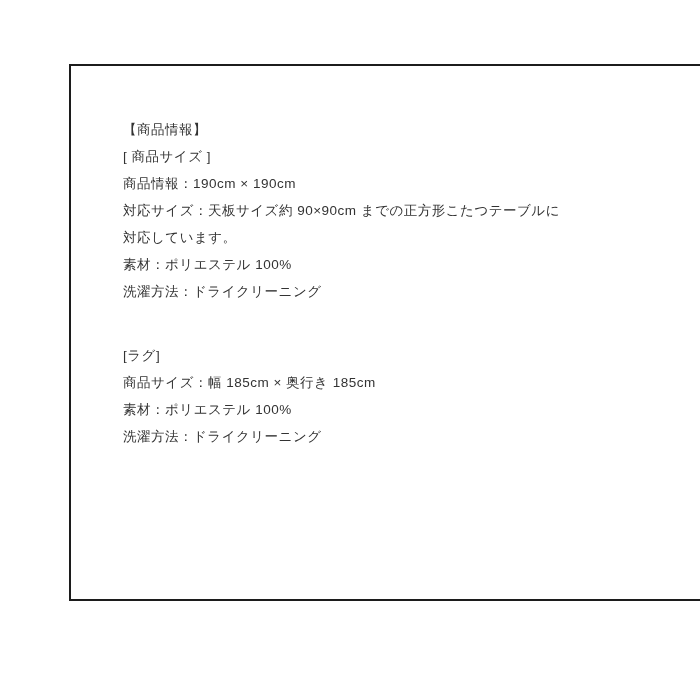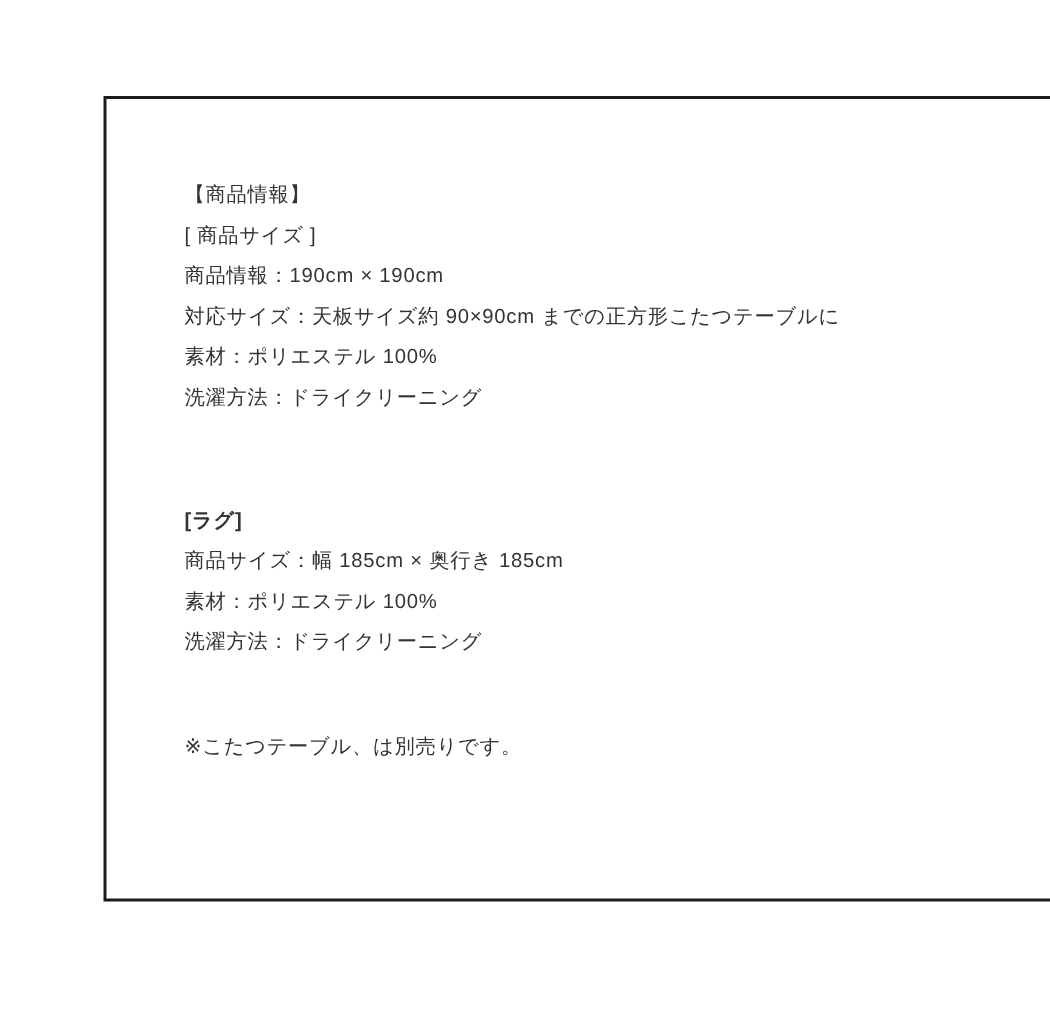--- a/index.html
+++ b/index.html
@@ -32,44 +32,43 @@
     right: 16px;
     color: #333333;
     font-size: 13.5px;
     line-height: 27px;
     letter-spacing: 0.5px;
   }
   .line {
     white-space: nowrap;
   }
   .section-gap-rug {
-    margin-top: 55px;
-    font-weight: bold;
+    margin-top: 37px;
   }
   .section-gap-note {
     margin-top: 43px;
   }
 </style>
 </head>
 <body>
 
 <div class="page">
   <div class="frame">
     <div class="content">
 
       <div class="line">【商品情報】</div>
 
       <div class="line">[ 商品サイズ ]</div>
       <div class="line">商品情報：190cm × 190cm</div>
       <div class="line">対応サイズ：天板サイズ約 90×90cm までの正方形こたつテーブルに</div>
+      <div class="line">対応しています。</div>
       <div class="line">素材：ポリエステル 100%</div>
       <div class="line">洗濯方法：ドライクリーニング</div>
 
       <div class="line section-gap-rug">[ラグ]</div>
       <div class="line">商品サイズ：幅 185cm × 奥行き 185cm</div>
       <div class="line">素材：ポリエステル 100%</div>
       <div class="line">洗濯方法：ドライクリーニング</div>
 
-      <div class="line section-gap-note">※こたつテーブル、は別売りです。</div>
 
     </div>
   </div>
 </div>
 
 </body></html>

